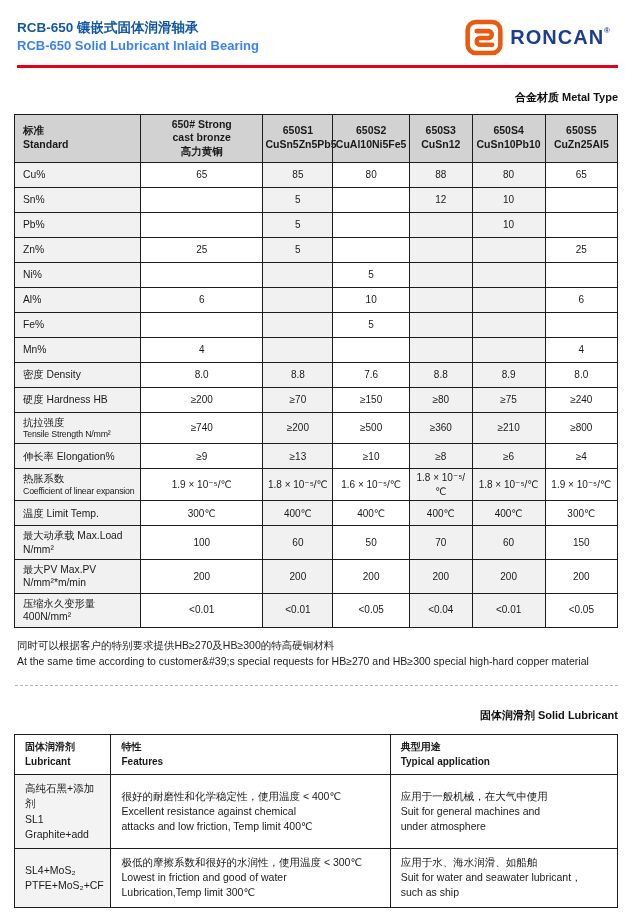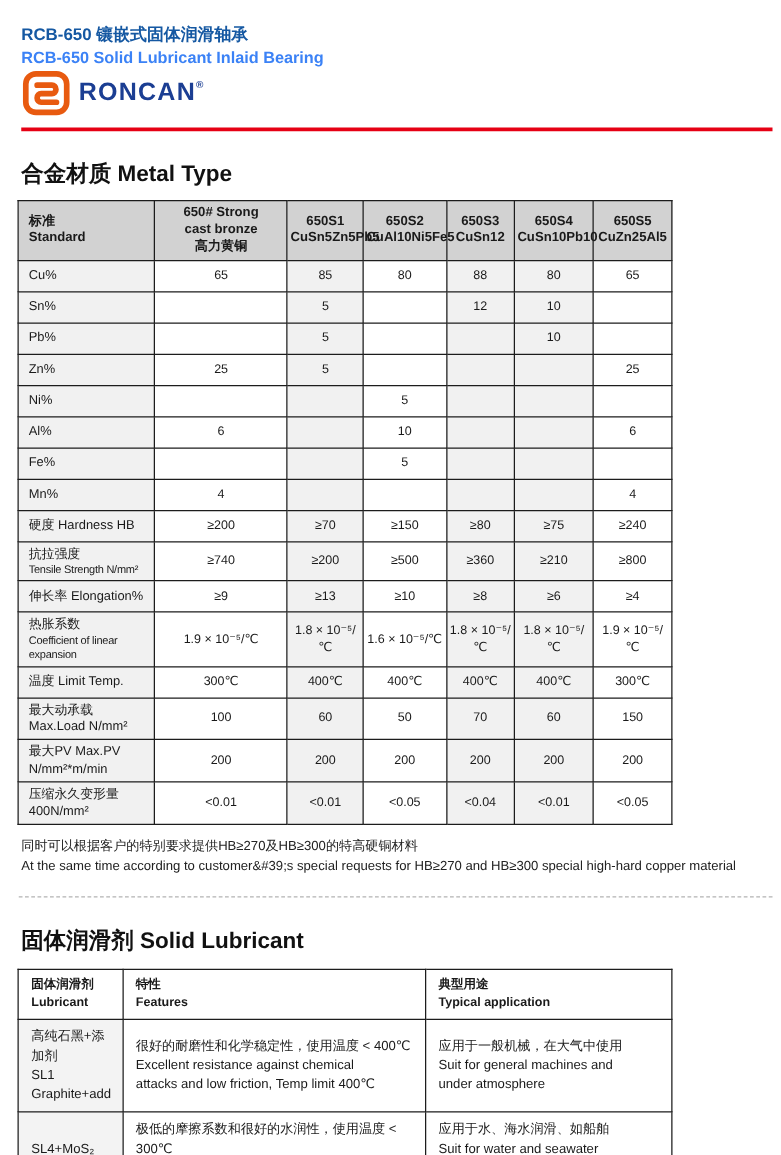--- a/index.html
+++ b/index.html
@@ -1,32 +1,32 @@
 <!DOCTYPE html>
 <html><head>
 <meta charset="utf-8">
 <style>
   * { margin:0; padding:0; box-sizing:border-box; }
   html,body { width:625px; height:924px; background:#ffffff; overflow:hidden; }
   body { font-family:"Liberation Sans","DejaVu Sans",sans-serif; color:#1a1a1a; }
   .page { padding:18px 7px 0 14px; width:625px; }
 
   
-  .top { display:flex; justify-content:space-between; align-items:flex-start; padding-left:3px;flex-direction:column; }
+  .top { display:flex; justify-content:space-between; align-items:flex-start; padding-left:3px; }
   .t-zh { font-size:13.5px; font-weight:bold; color:#1558a2; line-height:1.5; }
   .t-en { font-size:13px;  font-weight:bold; color:#3b82f6; line-height:1.3; }
   .logo { display:flex; align-items:center; margin-right:8px; margin-top:1px; }
   .logo svg { display:block; margin-right:6px; }
   .brand { font-size:20px; font-weight:bold; color:#1b3e93; letter-spacing:1px; }
   .reg { font-size:8px; font-weight:bold; color:#1b3e93; vertical-align:top; position:relative; top:-7px; }
   .redline { height:2.5px; background:#e60014; margin-top:9px; margin-left:3px; }
 
-  h2.sec { font-size:18px; font-weight:bold; color:#111; margin-top:22px; padding-left:3px; }
-
-  table { border-collapse:collapse; width:524px; table-layout:fixed; }
+  h2.sec { font-size:11px; font-weight:bold; color:#111; margin-top:22px; padding-left:3px;text-align:right; }
+
+  table { border-collapse:collapse; width:604px; table-layout:fixed; }
   table, th, td { border:1px solid #1c1c1c; }
   table { border-width:1.5px; }
 
   
   .metal { margin-top:9px; }
   .metal th { background:#d2d2d2; font-size:10.5px; font-weight:bold; text-align:center;
               vertical-align:middle; height:48px; line-height:1.3; white-space:pre-line; padding:2px; }
   .metal th.c0 { text-align:left; padding-left:8px; }
   .metal td { height:25px; vertical-align:middle; }
   .metal td.lbl { background:#f1f1f1; text-align:left; padding:3px 2px 3px 8px; line-height:1.3; }
@@ -183,20 +183,31 @@
           </td>
           <td class="val">4</td>
           <td class="val tint"></td>
           <td class="val"></td>
           <td class="val tint"></td>
           <td class="val tint"></td>
           <td class="val">4</td>
         </tr>
         <tr>
           <td class="lbl">
+            <span class="l1">密度 Density</span>
+          </td>
+          <td class="val">8.0</td>
+          <td class="val tint">8.8</td>
+          <td class="val">7.6</td>
+          <td class="val tint">8.8</td>
+          <td class="val tint">8.9</td>
+          <td class="val">8.0</td>
+        </tr>
+        <tr>
+          <td class="lbl">
             <span class="l1">硬度 Hardness HB</span>
           </td>
           <td class="val">≥200</td>
           <td class="val tint">≥70</td>
           <td class="val">≥150</td>
           <td class="val tint">≥80</td>
           <td class="val tint">≥75</td>
           <td class="val">≥240</td>
         </tr>
         <tr>

